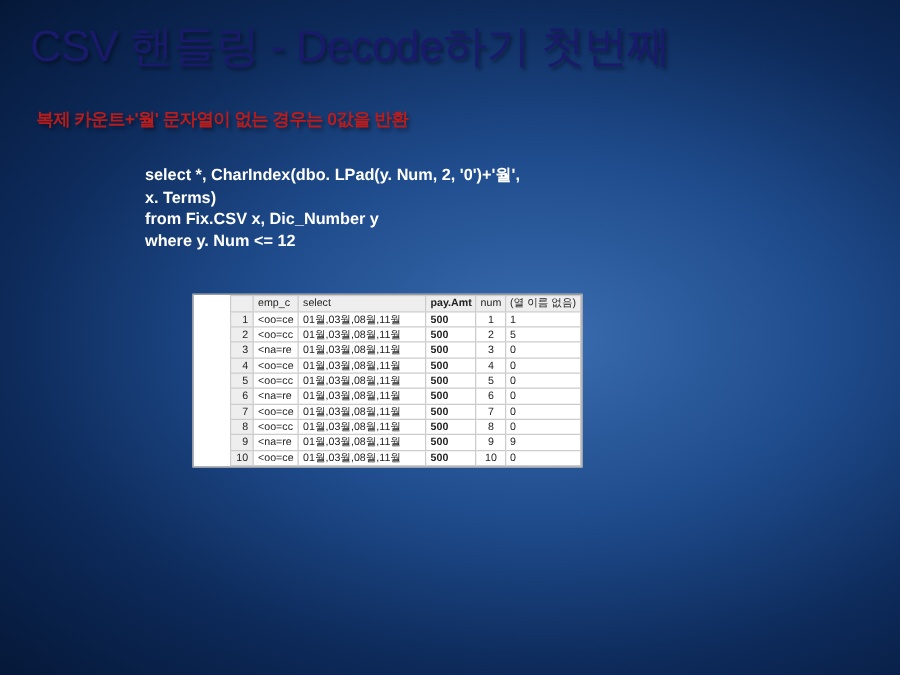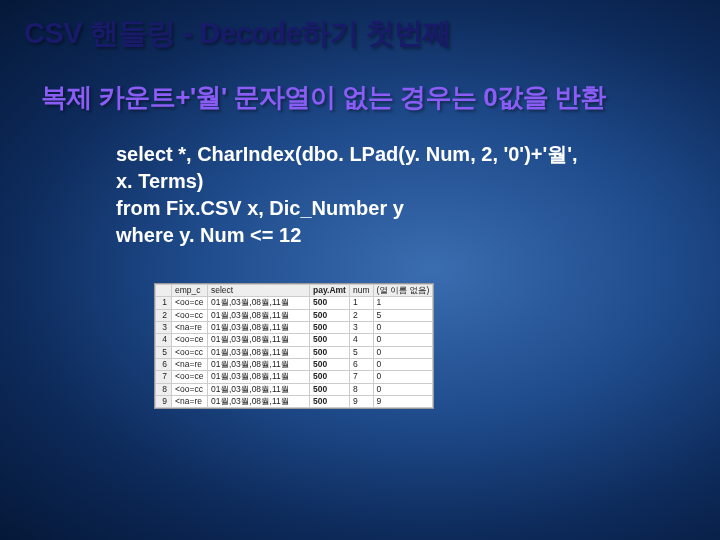--- a/index.html
+++ b/index.html
@@ -8,52 +8,53 @@
     height: 540px;
     background: radial-gradient(ellipse at 60% 50%, #3a6db0 0%, #1e4a8a 40%, #0d2a5a 70%, #051838 100%);
     font-family: Arial, "Malgun Gothic", sans-serif;
     overflow: hidden;
     position: relative;
   }
   .slide {
     padding: 14px 24px;
   }
   .title {
-    font-size: 29px;
-    font-weight: 700;
+    font-size: 35px;
+    font-weight: 400;
     color: #1a1a6a;
     text-shadow: 2px 2px 3px rgba(0,0,0,0.4);
     margin-bottom: 26px;
     letter-spacing: -0.5px;
   }
   .subtitle {
-    font-size: 26px;
+    font-size: 14px;
     font-weight: 700;
-    color: #8b5cf6;
+    color: #b91c1c;
     text-shadow: 2px 2px 3px rgba(0,0,0,0.4);
-    margin-left: 17px;
+    margin-left: 5px;
     margin-bottom: 26px;
     letter-spacing: -0.5px;
   }
   .code-block {
     margin-left: 92px;
-    font-size: 20px;
+    font-size: 13px;
     font-weight: 700;
     color: #ffffff;
     line-height: 1.35;
     white-space: pre;
   }
   .table-wrap {
     margin-left: 130px;
     margin-top: 34px;
     background: #ffffff;
     display: inline-block;
     font-size: 8.5px;
     line-height: 1.1;
     border: 1px solid #999;
+    padding-left: 29px;
   }
   table {
     border-collapse: collapse;
   }
   th, td {
     border: 1px solid #ccc;
     padding: 1px 3px;
     text-align: left;
     white-space: nowrap;
     font-weight: normal;
@@ -64,21 +65,21 @@
   }
   .rownum {
     background: #eee;
     text-align: right;
     padding: 1px 4px;
     min-width: 16px;
   }
   .col-emp { min-width: 36px; }
   .col-terms { min-width: 102px; }
   .col-pay { min-width: 40px; font-weight: bold; }
-  .col-num { min-width: 22px; }
+  .col-num { min-width: 22px; text-align: center; }
   .col-expr { min-width: 56px; }
 </style>
 </head>
 <body>
 
 <div class="slide">
   <div class="title">CSV 핸들링 - Decode하기 첫번째</div>
   <div class="subtitle">복제 카운트+'월' 문자열이 없는 경우는 0값을 반환</div>
   <div class="code-block">select *, CharIndex(dbo. LPad(y. Num, 2, '0')+'월',
 x. Terms)
@@ -162,16 +163,24 @@
             <td class="col-expr">0</td>
           </tr>
           <tr>
             <td class="rownum">9</td>
             <td class="col-emp">&lt;na=re</td>
             <td class="col-terms">01월,03월,08월,11월</td>
             <td class="col-pay">500</td>
             <td class="col-num">9</td>
             <td class="col-expr">9</td>
           </tr>
+          <tr>
+            <td class="rownum">10</td>
+            <td class="col-emp">&lt;oo=ce</td>
+            <td class="col-terms">01월,03월,08월,11월</td>
+            <td class="col-pay">500</td>
+            <td class="col-num">10</td>
+            <td class="col-expr">0</td>
+          </tr>
         </tbody>
     </table>
   </div>
 </div>
 
 </body></html>

